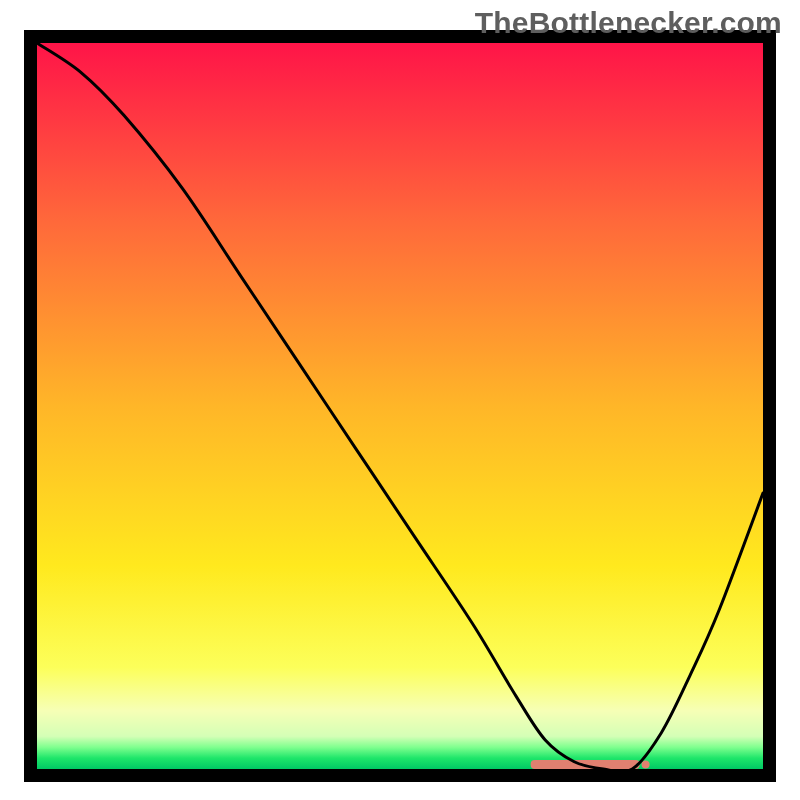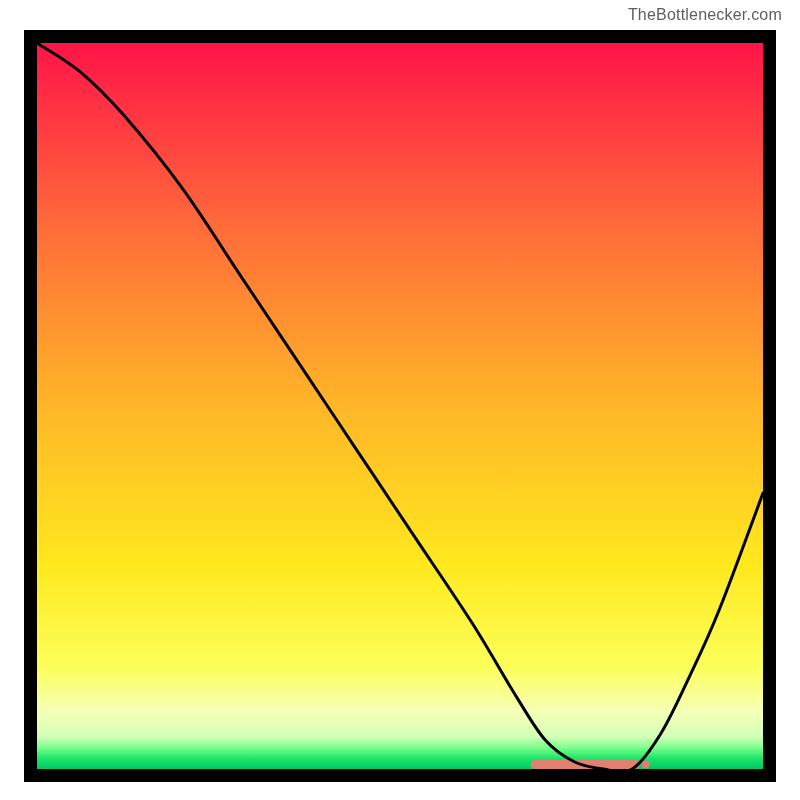--- a/index.html
+++ b/index.html
@@ -8,22 +8,22 @@
     width: 800px;
     height: 800px;
     background: #fff;
     font-family: Arial, Helvetica, sans-serif;
   }
   .watermark {
     position: absolute;
     top: 6px;
     right: 18px;
     color: #5e5e5e;
-    font-size: 16px;
-    font-weight: 400;
+    font-size: 30px;
+    font-weight: 700;
     letter-spacing: 0.2px;
     z-index: 10;
   }
   .plot-wrap {
     position: absolute;
     top: 30px;
     left: 24px;
     width: 752px;
     height: 752px;
   }

